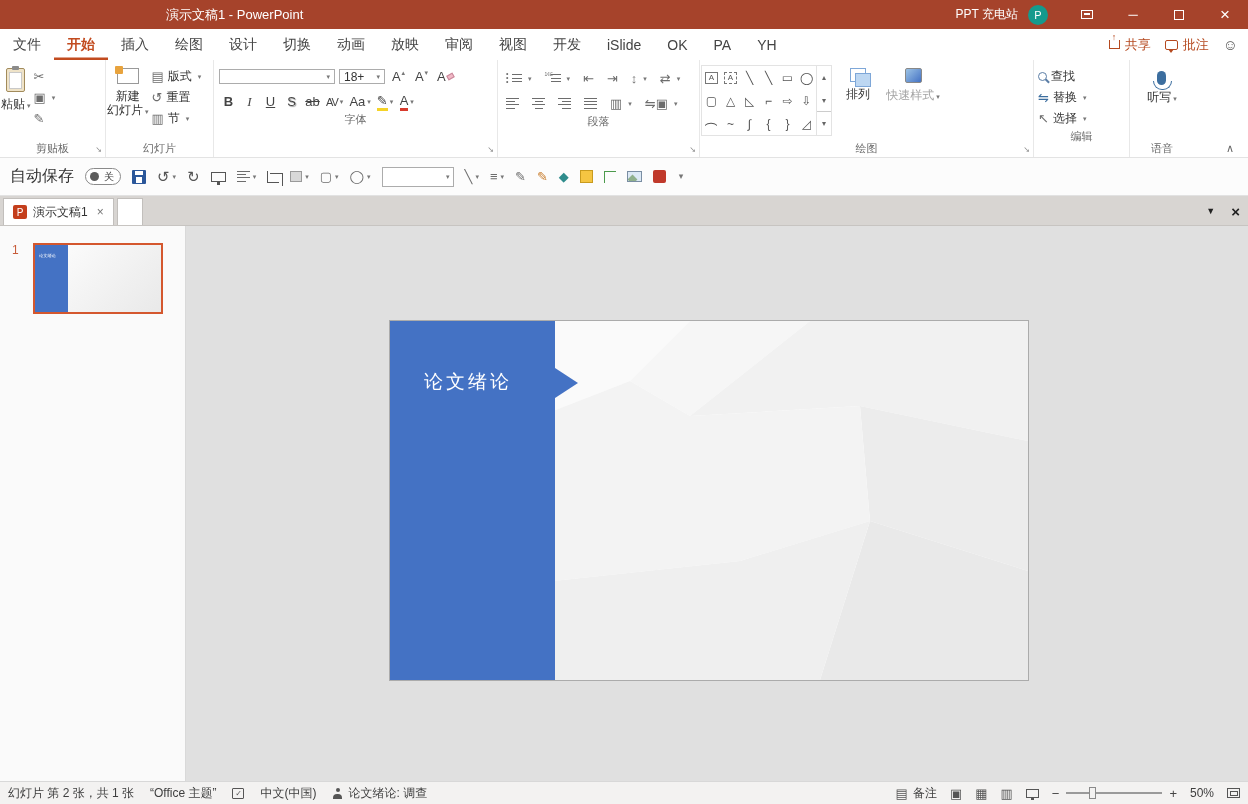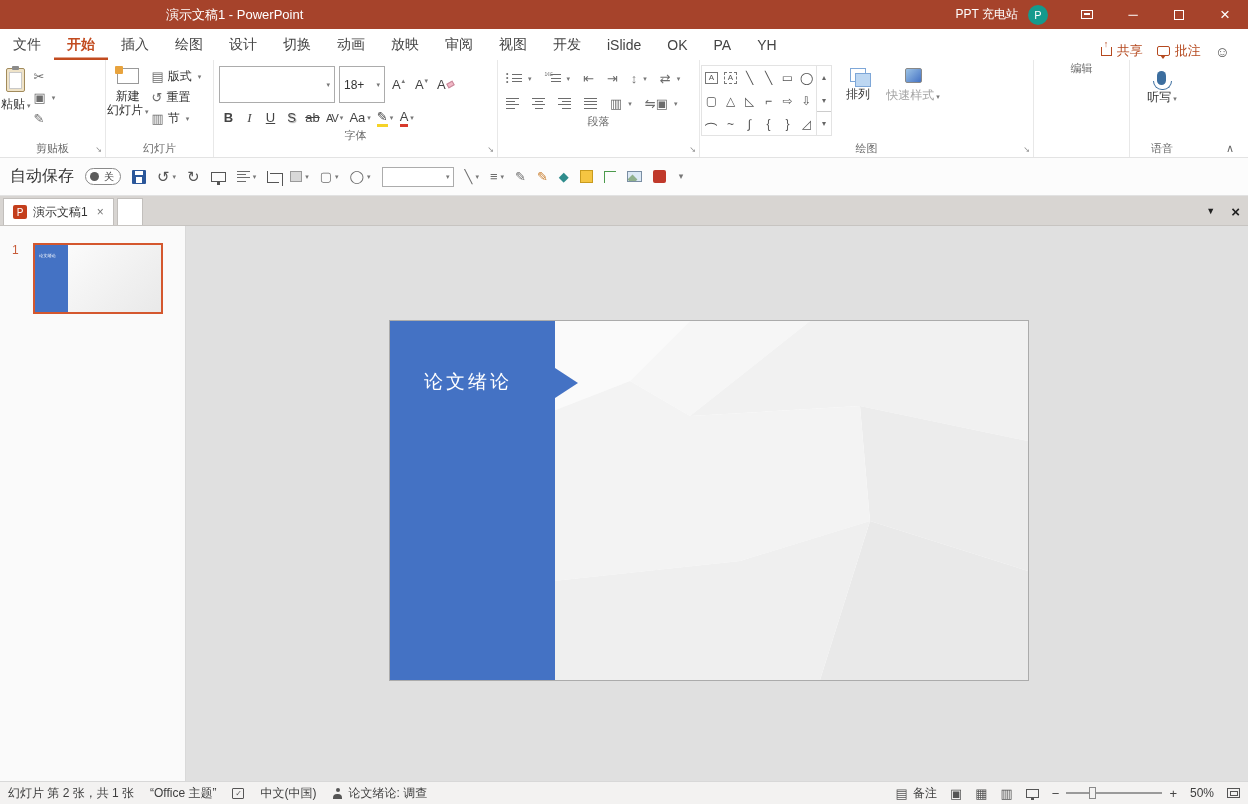--- a/index.html
+++ b/index.html
@@ -18,21 +18,21 @@
   .tb-avatar{width:20px;height:20px;border-radius:50%;background:var(--avatar,#159A8D);color:#fff;display:flex;align-items:center;justify-content:center;font-size:11px;margin-right:16px}
   .tb-winbtn{width:46px;height:29px;display:flex;align-items:center;justify-content:center;color:#fff;font-size:13px;cursor:pointer}
   .ic-ribbonopts{width:12px;height:9px;border:1.2px solid #fff;position:relative}
   .ic-ribbonopts::after{content:"";position:absolute;left:2px;top:2px;right:2px;height:2px;background:#fff}
   .ic-maxbox{width:10px;height:10px;border:1.2px solid #fff}
 
   
   .menubar{flex:0 0 31px;height:31px;background:#fff;display:flex;align-items:stretch}
   .mtab{padding:0 13px;display:flex;align-items:center;font-size:14px;color:#444;cursor:pointer;white-space:nowrap}
   .mtab.sel{color:var(--accent,#C24B1F);font-weight:bold;box-shadow:inset 0 -2.5px 0 var(--accent,#C24B1F)}
-  .menu-right{margin-left:auto;display:flex;align-items:flex-end;gap:14px;padding-right:18px}
+  .menu-right{margin-left:auto;display:flex;align-items:center;gap:14px;padding-right:10px}
   .mr-btn{display:flex;align-items:center;gap:5px;color:#B5491F;font-size:13px;cursor:pointer}
   .ic-share{width:11px;height:9px;border:1.3px solid #B5491F;border-top:none;position:relative}
   .ic-share::after{content:"↑";position:absolute;left:2px;top:-8px;font-size:9px;color:#B5491F}
   .ic-comment{width:13px;height:10px;border:1.3px solid #B5491F;border-radius:2px;position:relative}
   .ic-comment::after{content:"";position:absolute;left:2px;bottom:-4px;border-left:3px solid transparent;border-right:3px solid transparent;border-top:4px solid #B5491F}
   .smiley{color:#555;font-size:15px;cursor:pointer}
 
   
   .ribbon{flex:0 0 98px;height:98px;background:#fff;border-bottom:1px solid #E3E3E3;display:flex;position:relative}
   .rgroup{display:flex;flex-direction:column;border-right:1px solid #E8E8E8;position:relative;padding:1px 1px 0}
@@ -46,21 +46,21 @@
   .smallbtn.disabled,.blabel.disabled{color:#A4A4A4}
   .gicon{color:#6d6d6d;font-size:13px;line-height:1}
   .stack{display:flex;flex-direction:column;justify-content:flex-start;padding-top:5px}
 
   .ic-clipboard{width:19px;height:24px;background:#EFE3C8;border:1px solid #A28B5B;border-radius:2px;position:relative}
   .ic-clipboard::before{content:"";position:absolute;left:2px;top:3px;right:2px;bottom:2px;background:#fff;border:1px solid #c9c9c9}
   .ic-clipboard::after{content:"";position:absolute;left:5px;top:-3px;width:7px;height:4px;background:#8b8b8b;border-radius:1px}
   .ic-newslide{width:22px;height:16px;background:#fff;border:1px solid #999;position:relative}
   .ic-newslide::after{content:"";position:absolute;left:-3px;top:-3px;width:8px;height:8px;background:#E8A33D;border-radius:1px}
 
-  .combo{height:37px;border:1px solid #ACACAC;background:#fff;display:flex;align-items:center;justify-content:space-between;padding:0 4px;font-size:12px;color:#333;cursor:pointer}
+  .combo{height:15px;border:1px solid #ACACAC;background:#fff;display:flex;align-items:center;justify-content:space-between;padding:0 4px;font-size:12px;color:#333;cursor:pointer}
   .frow{display:flex;align-items:center;gap:2px}
   .fcol{display:flex;flex-direction:column;gap:4px;padding:5px 4px 0;width:100%}
   .fbtn{min-width:19px;height:21px;display:flex;align-items:center;justify-content:center;font-size:13px;color:#444;padding:0 2px;cursor:pointer}
   .fb-b{font-weight:bold}
   .fb-i{font-style:italic;font-family:"Liberation Serif",serif}
   .fb-u{text-decoration:underline}
   .fb-s{text-shadow:1.2px 1.2px 1px #9a9a9a}
   .fb-ab{text-decoration:line-through;font-size:13px}
   .fb-av{font-size:11px;letter-spacing:-1px}
   .sup{font-size:7px;color:#777;margin-left:1px;transform:translateY(-4px)}
@@ -409,20 +409,36 @@
         <div class="bigbtn" style="width:58px">
           <span class="ic-qstyle"></span>
           <span class="blabel disabled"><span>快速样式</span><span class="dd">▾</span></span>
         </div>
       </div>
       <div class="rlabel">绘图</div>
       <span class="launcher">↘</span>
     </div>
 
     <div class="rgroup" style="width:96px">
+      <div class="stack" style="width:100%">
+        <span class="smallbtn">
+            <span class="mag2"></span>
+            <span>查找</span>
+          </span>
+        <span class="smallbtn">
+            <span class="gicon" style="color:#3C6E9F">⇋</span>
+            <span>替换</span>
+            <span class="dd">▾</span>
+          </span>
+        <span class="smallbtn">
+            <span class="gicon">↖</span>
+            <span>选择</span>
+            <span class="dd">▾</span>
+          </span>
+      </div>
       <div class="rlabel">编辑</div>
     </div>
 
     <div class="rgroup" style="width:64px;border-right:none">
       <div class="rgc" style="justify-content:center;width:100%">
         <div class="bigbtn">
           <span class="mic"></span>
           <span class="blabel"><span>听写</span><span class="dd">▾</span></span>
         </div>
       </div>

